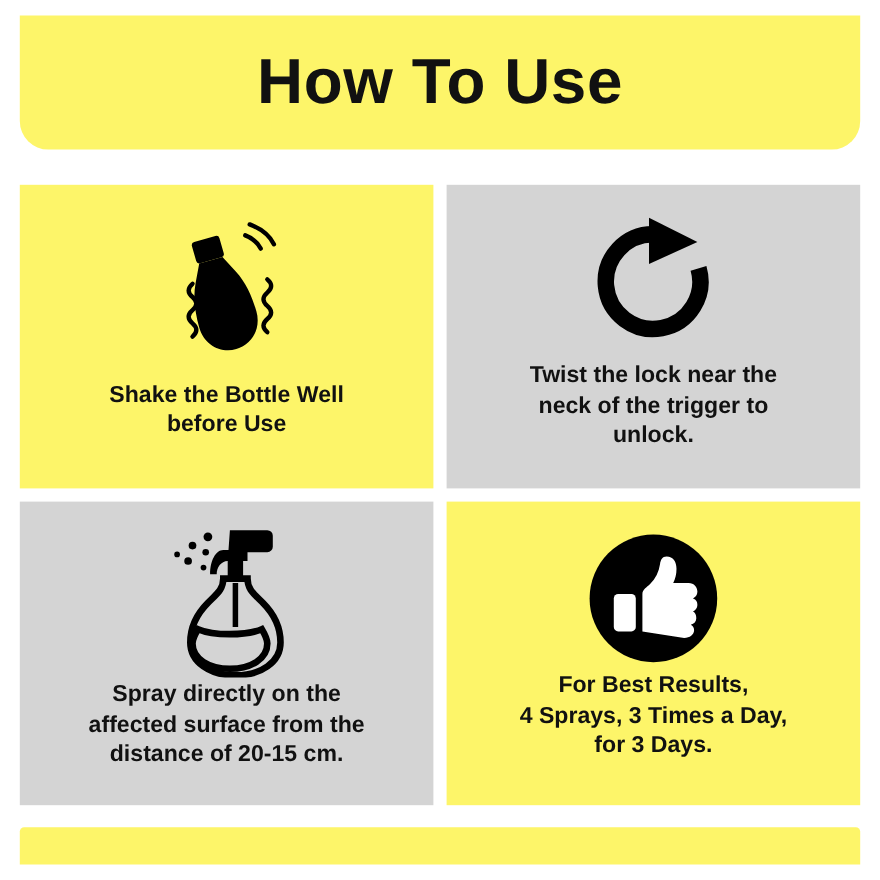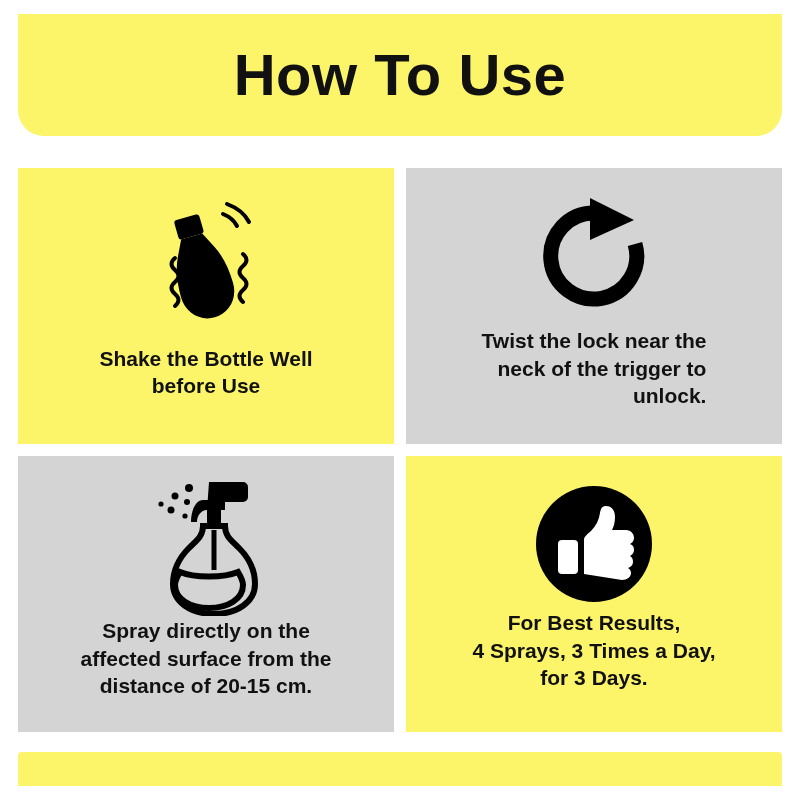--- a/index.html
+++ b/index.html
@@ -79,21 +79,21 @@
     color: #111111;
     text-align: center;
     line-height: 1.32;
     white-space: pre-line;
     padding-bottom: 4px;
   }
   
   .card-shake .icon-wrap { padding-top: 6px; }
   .card-shake .card-caption { padding-bottom: 26px; }
   .card-twist .icon-wrap { padding-top: 2px; }
-  .card-twist .card-caption { padding-bottom: 16px; text-align: right; }
+  .card-twist .card-caption { padding-bottom: 16px; }
   .card-spray .icon-wrap { padding-top: 4px; }
   .card-spray .card-caption { padding-bottom: 14px; }
   .card-best .icon-wrap { padding-top: 8px; }
   .card-best .card-caption { padding-bottom: 22px; }
 
   
   .footer-bar {
     position: absolute;
     left: 18px;
     top: 752px;

